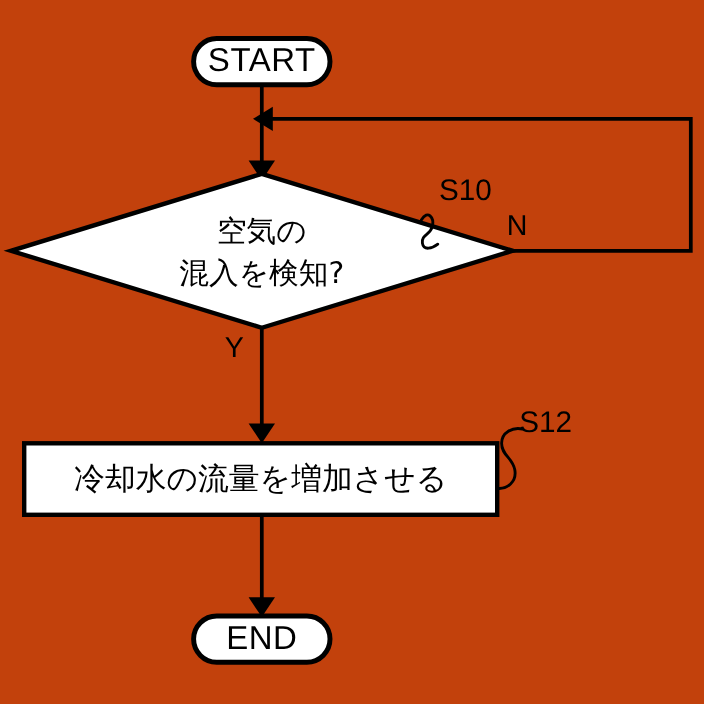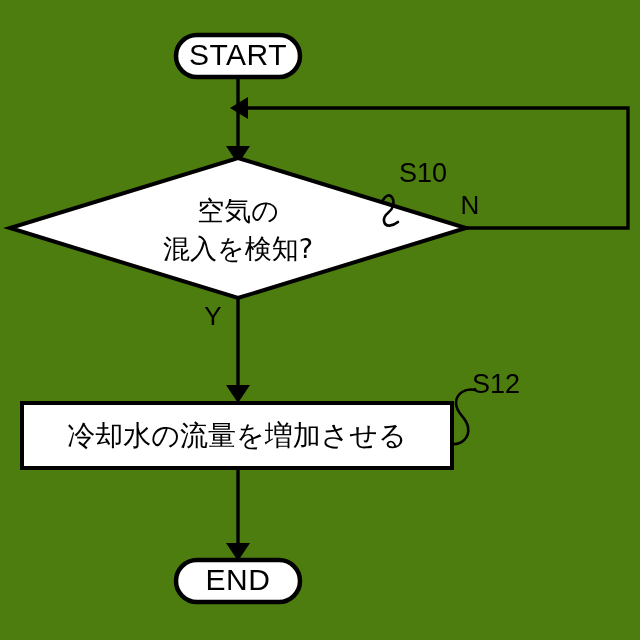--- a/index.html
+++ b/index.html
@@ -11,21 +11,21 @@
   body {
     width: 640px;
     height: 640px;
     font-family: "Liberation Sans", "DejaVu Sans", sans-serif;
     overflow: hidden;
   }
   #flowchart-root {
     position: relative;
     width: 640px;
     height: 640px;
-    background: #4d7c0f;
+    background: #c2410c;
   }
   svg#flow-svg {
     position: absolute;
     top: 0;
     left: 0;
     width: 640px;
     height: 640px;
     display: block;
   }
   .shape-stroke {

